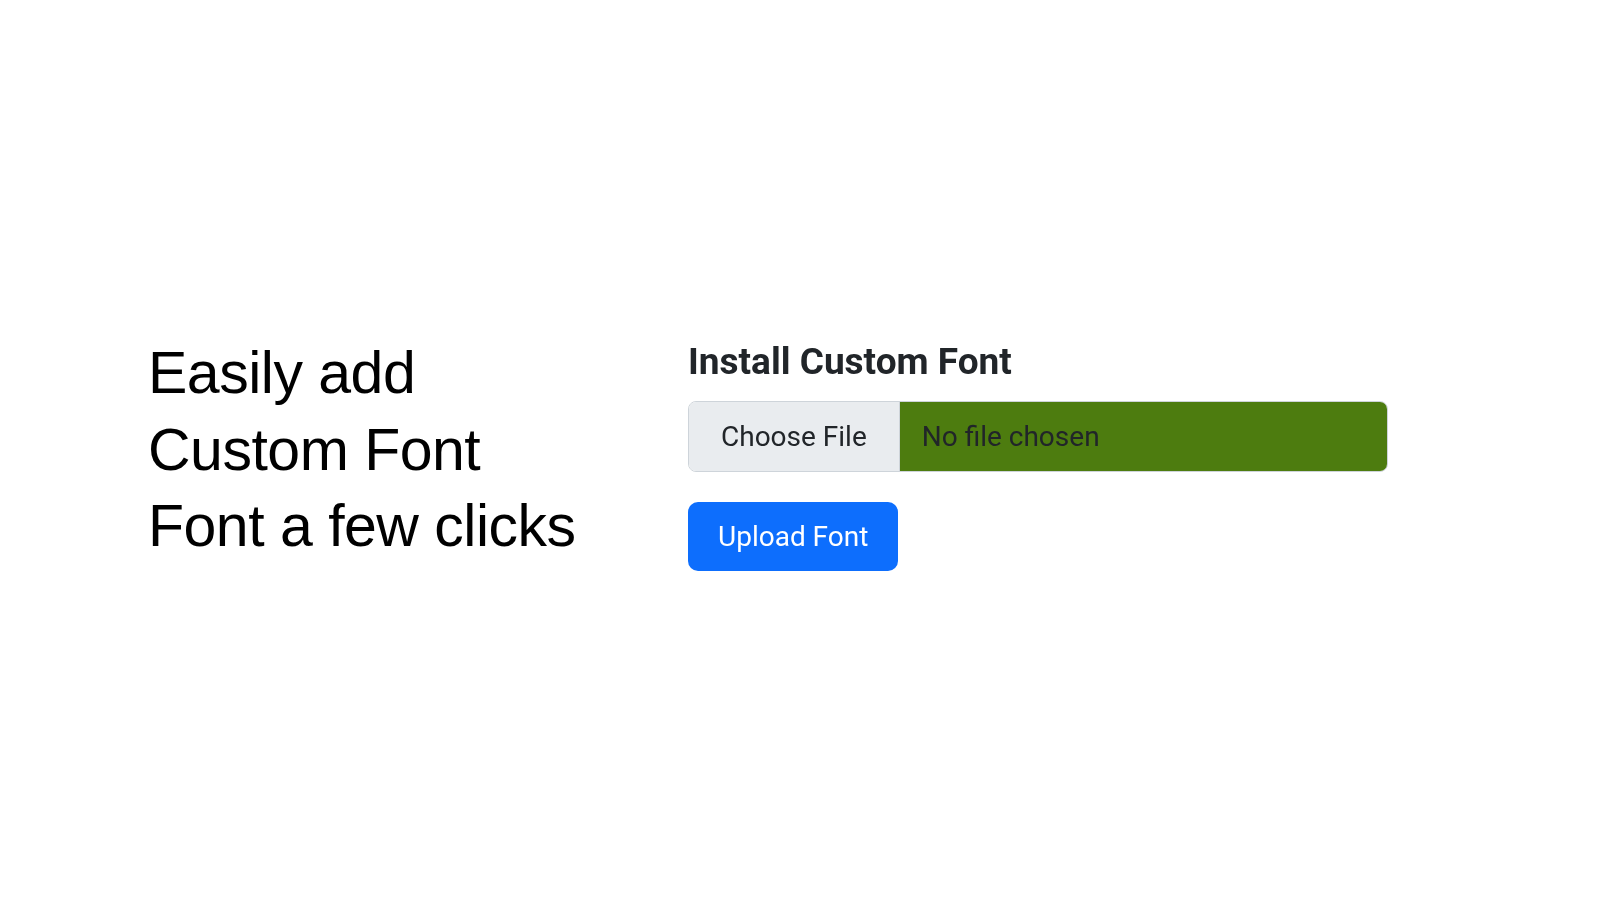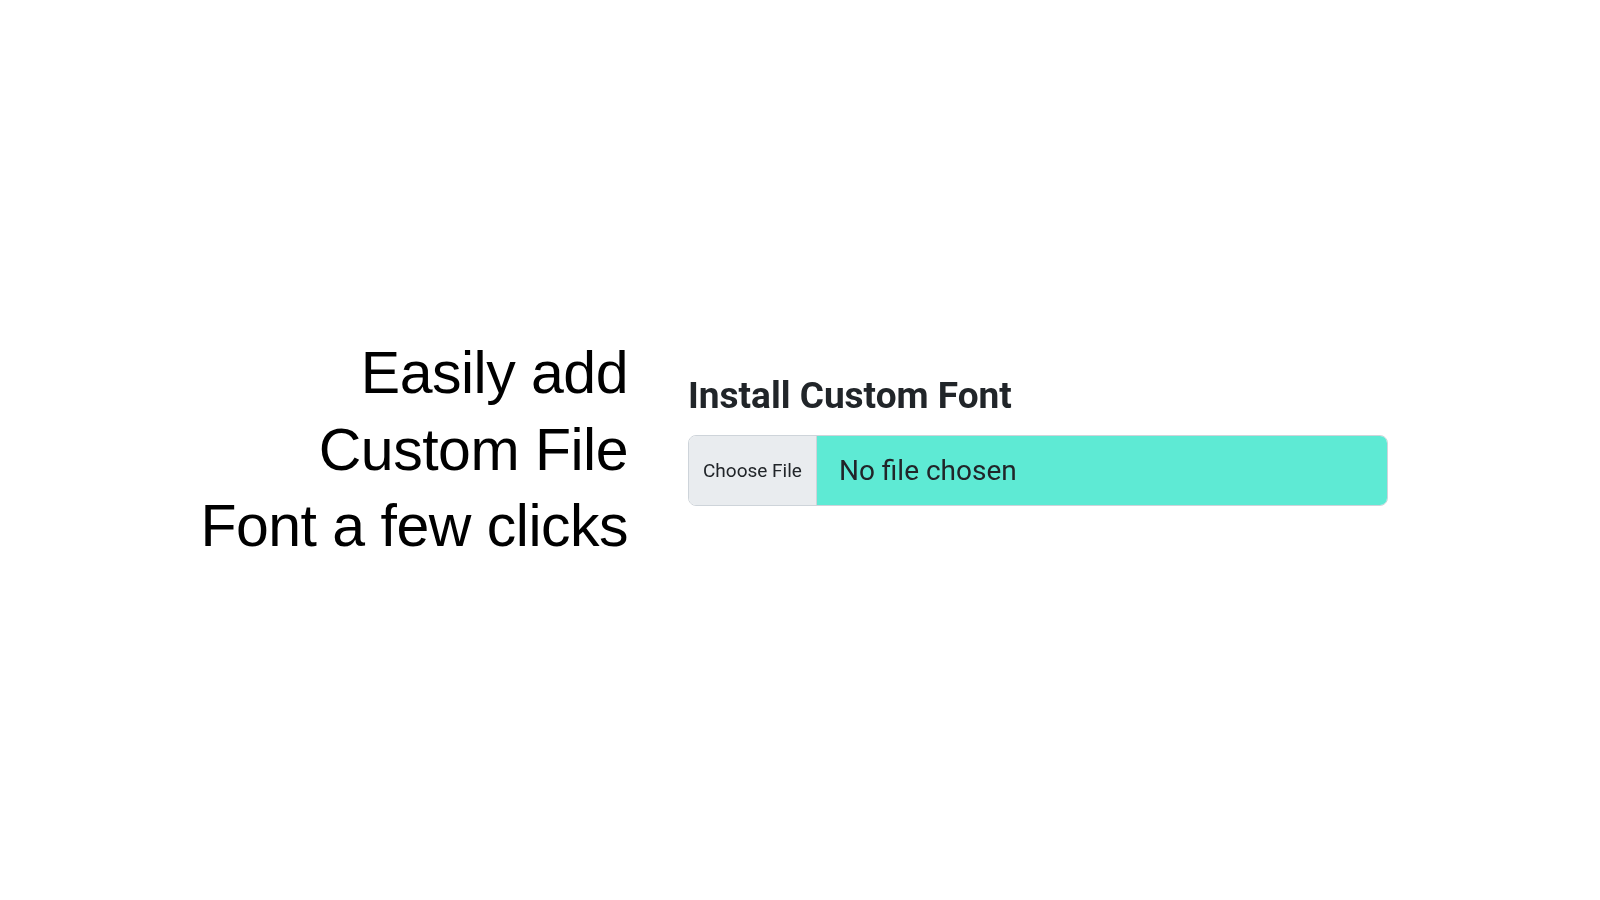--- a/index.html
+++ b/index.html
@@ -26,21 +26,20 @@
       width: 480px;
     }
     .headline {
       font-size: 59px;
       line-height: 1.3;
       font-weight: 400;
       color: #000000;
       font-family: "Segoe UI", "Helvetica Neue", Arial, sans-serif;
       font-stretch: condensed;
       letter-spacing: -0.5px;
-      text-align: right;
     }
     .headline .line {
       display: block;
     }
     .right-column {
       flex: 1;
       padding-left: 60px;
       padding-top: 10px;
     }
     .form-title {
@@ -63,32 +62,32 @@
       overflow: hidden;
       width: 100%;
       max-width: 700px;
       margin-bottom: 30px;
       cursor: pointer;
     }
     .file-picker-button {
       background: #e9ecef;
       border: none;
       border-right: 1px solid #ced4da;
-      padding: 18px 14px;
-      font-size: 19px;
+      padding: 18px 32px;
+      font-size: 28px;
       color: #212529;
       cursor: pointer;
       font-family: inherit;
     }
     .file-picker-text {
       flex: 1;
       padding: 18px 22px;
       font-size: 28px;
       color: #212529;
-      background: #5eead4;
+      background: #4d7c0f;
       display: flex;
       align-items: center;
     }
     .upload-button {
       background: #0d6efd;
       color: #ffffff;
       border: none;
       border-radius: 10px;
       padding: 18px 30px;
       font-size: 28px;
@@ -97,24 +96,25 @@
       font-family: inherit;
     }
   </style>
 </head>
 <body>
 
 <div class="container">
   <div class="left-column">
     <h1 class="headline">
       <span class="line">Easily add</span>
-      <span class="line">Custom File</span>
+      <span class="line">Custom Font</span>
       <span class="line">Font a few clicks</span>
     </h1>
   </div>
   <div class="right-column">
     <h2 class="form-title">Install Custom Font</h2>
     <div class="file-picker">
       <button class="file-picker-button">Choose File</button>
       <div class="file-picker-text">No file chosen</div>
     </div>
+    <button class="upload-button">Upload Font</button>
   </div>
 </div>
 
 </body></html>

